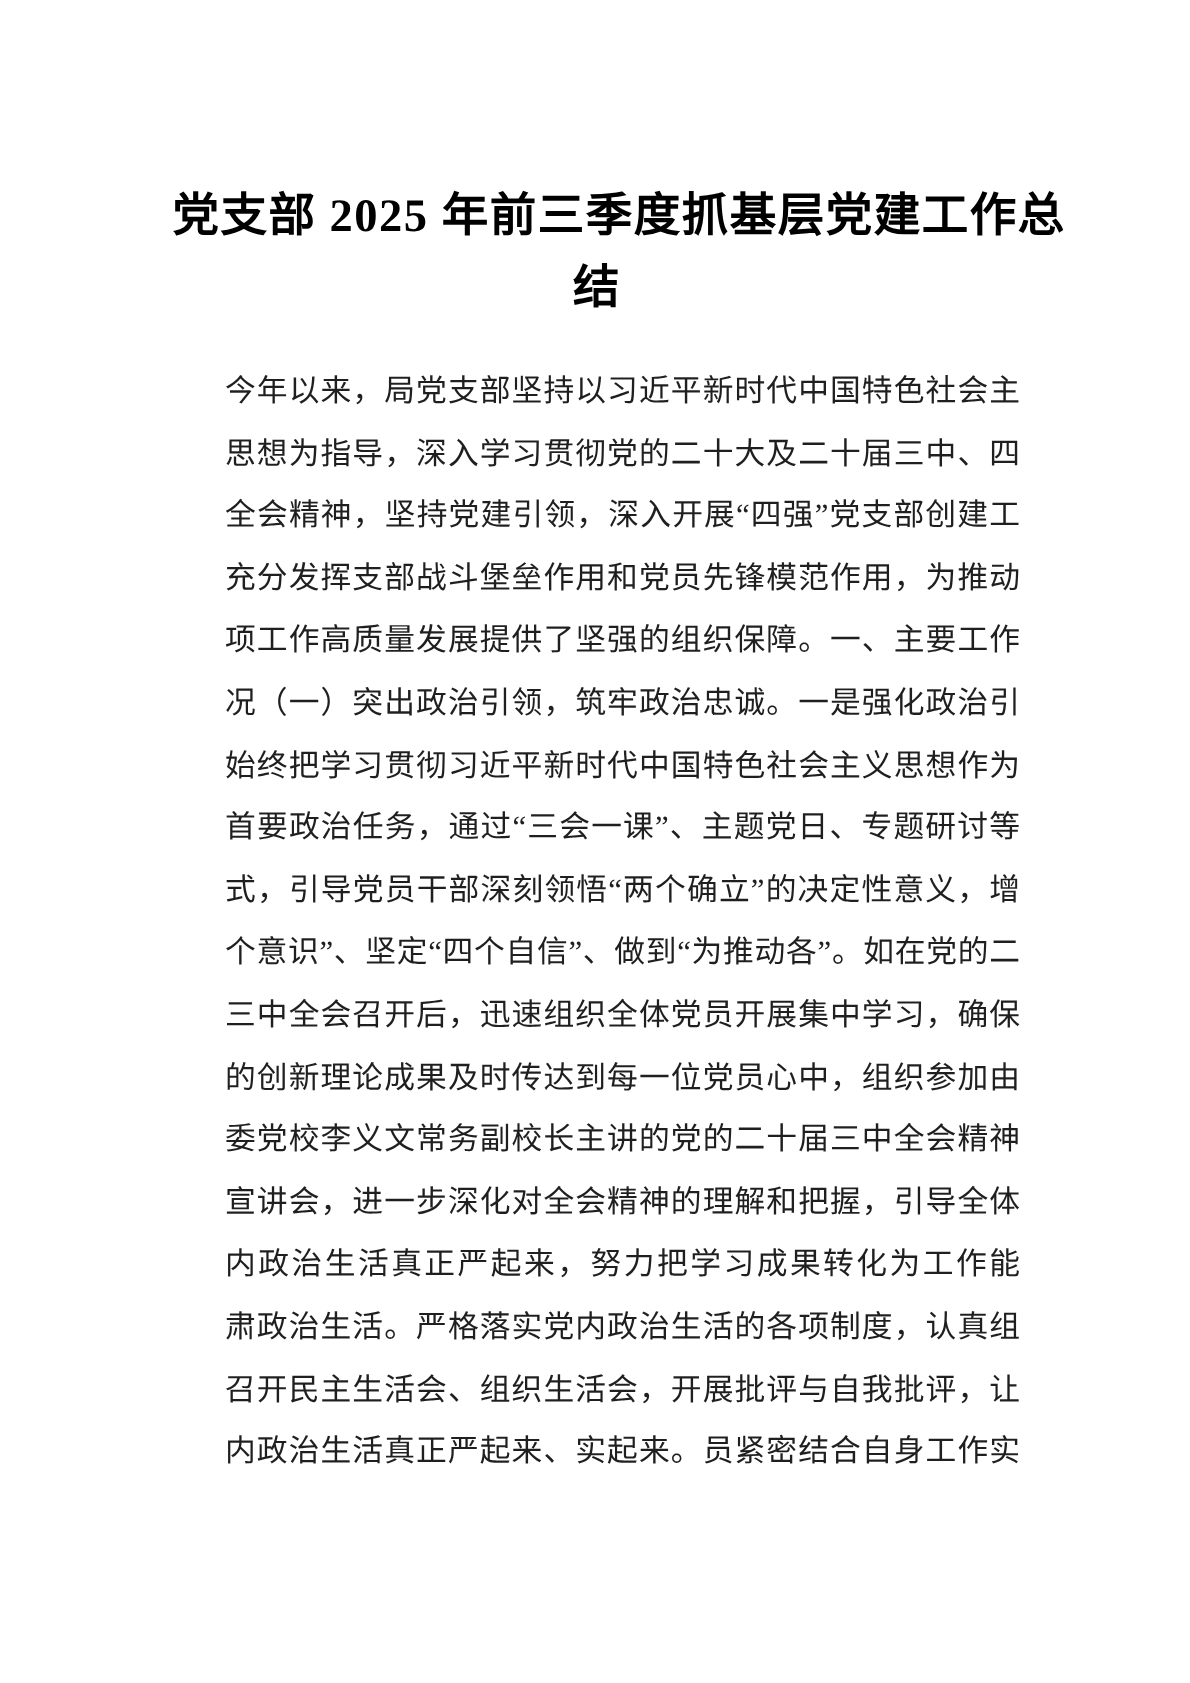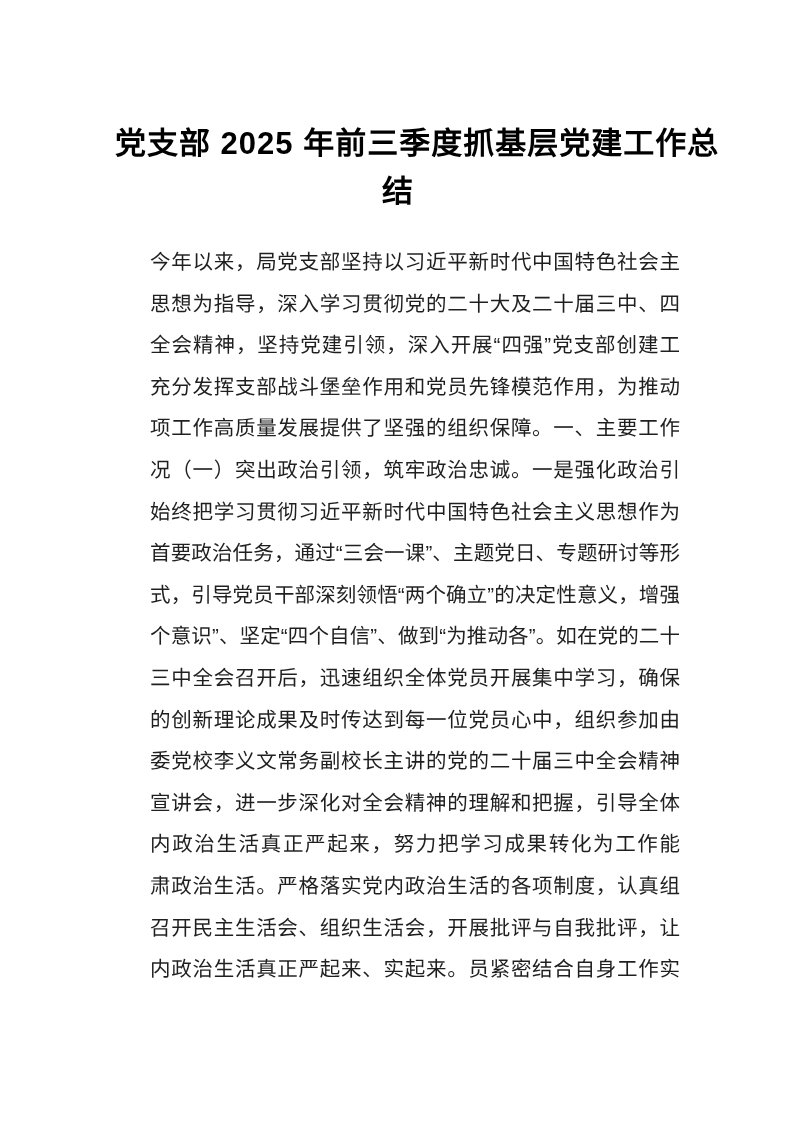--- a/index.html
+++ b/index.html
@@ -6,21 +6,21 @@
     margin: 0;
     padding: 0;
     background: #ffffff;
   }
   .page {
     position: relative;
     width: 793px;
     height: 1122px;
     background: #ffffff;
     overflow: hidden;
-    font-family: Liberation Sans, sans-serif;
+    font-family: Liberation Serif, serif;
   }
   .doc-title {
     position: absolute;
     top: 120px;
     left: 115px;
     width: 566px;
     margin: 0;
     text-align: center;
     font-size: 31px;
     font-weight: bold;

